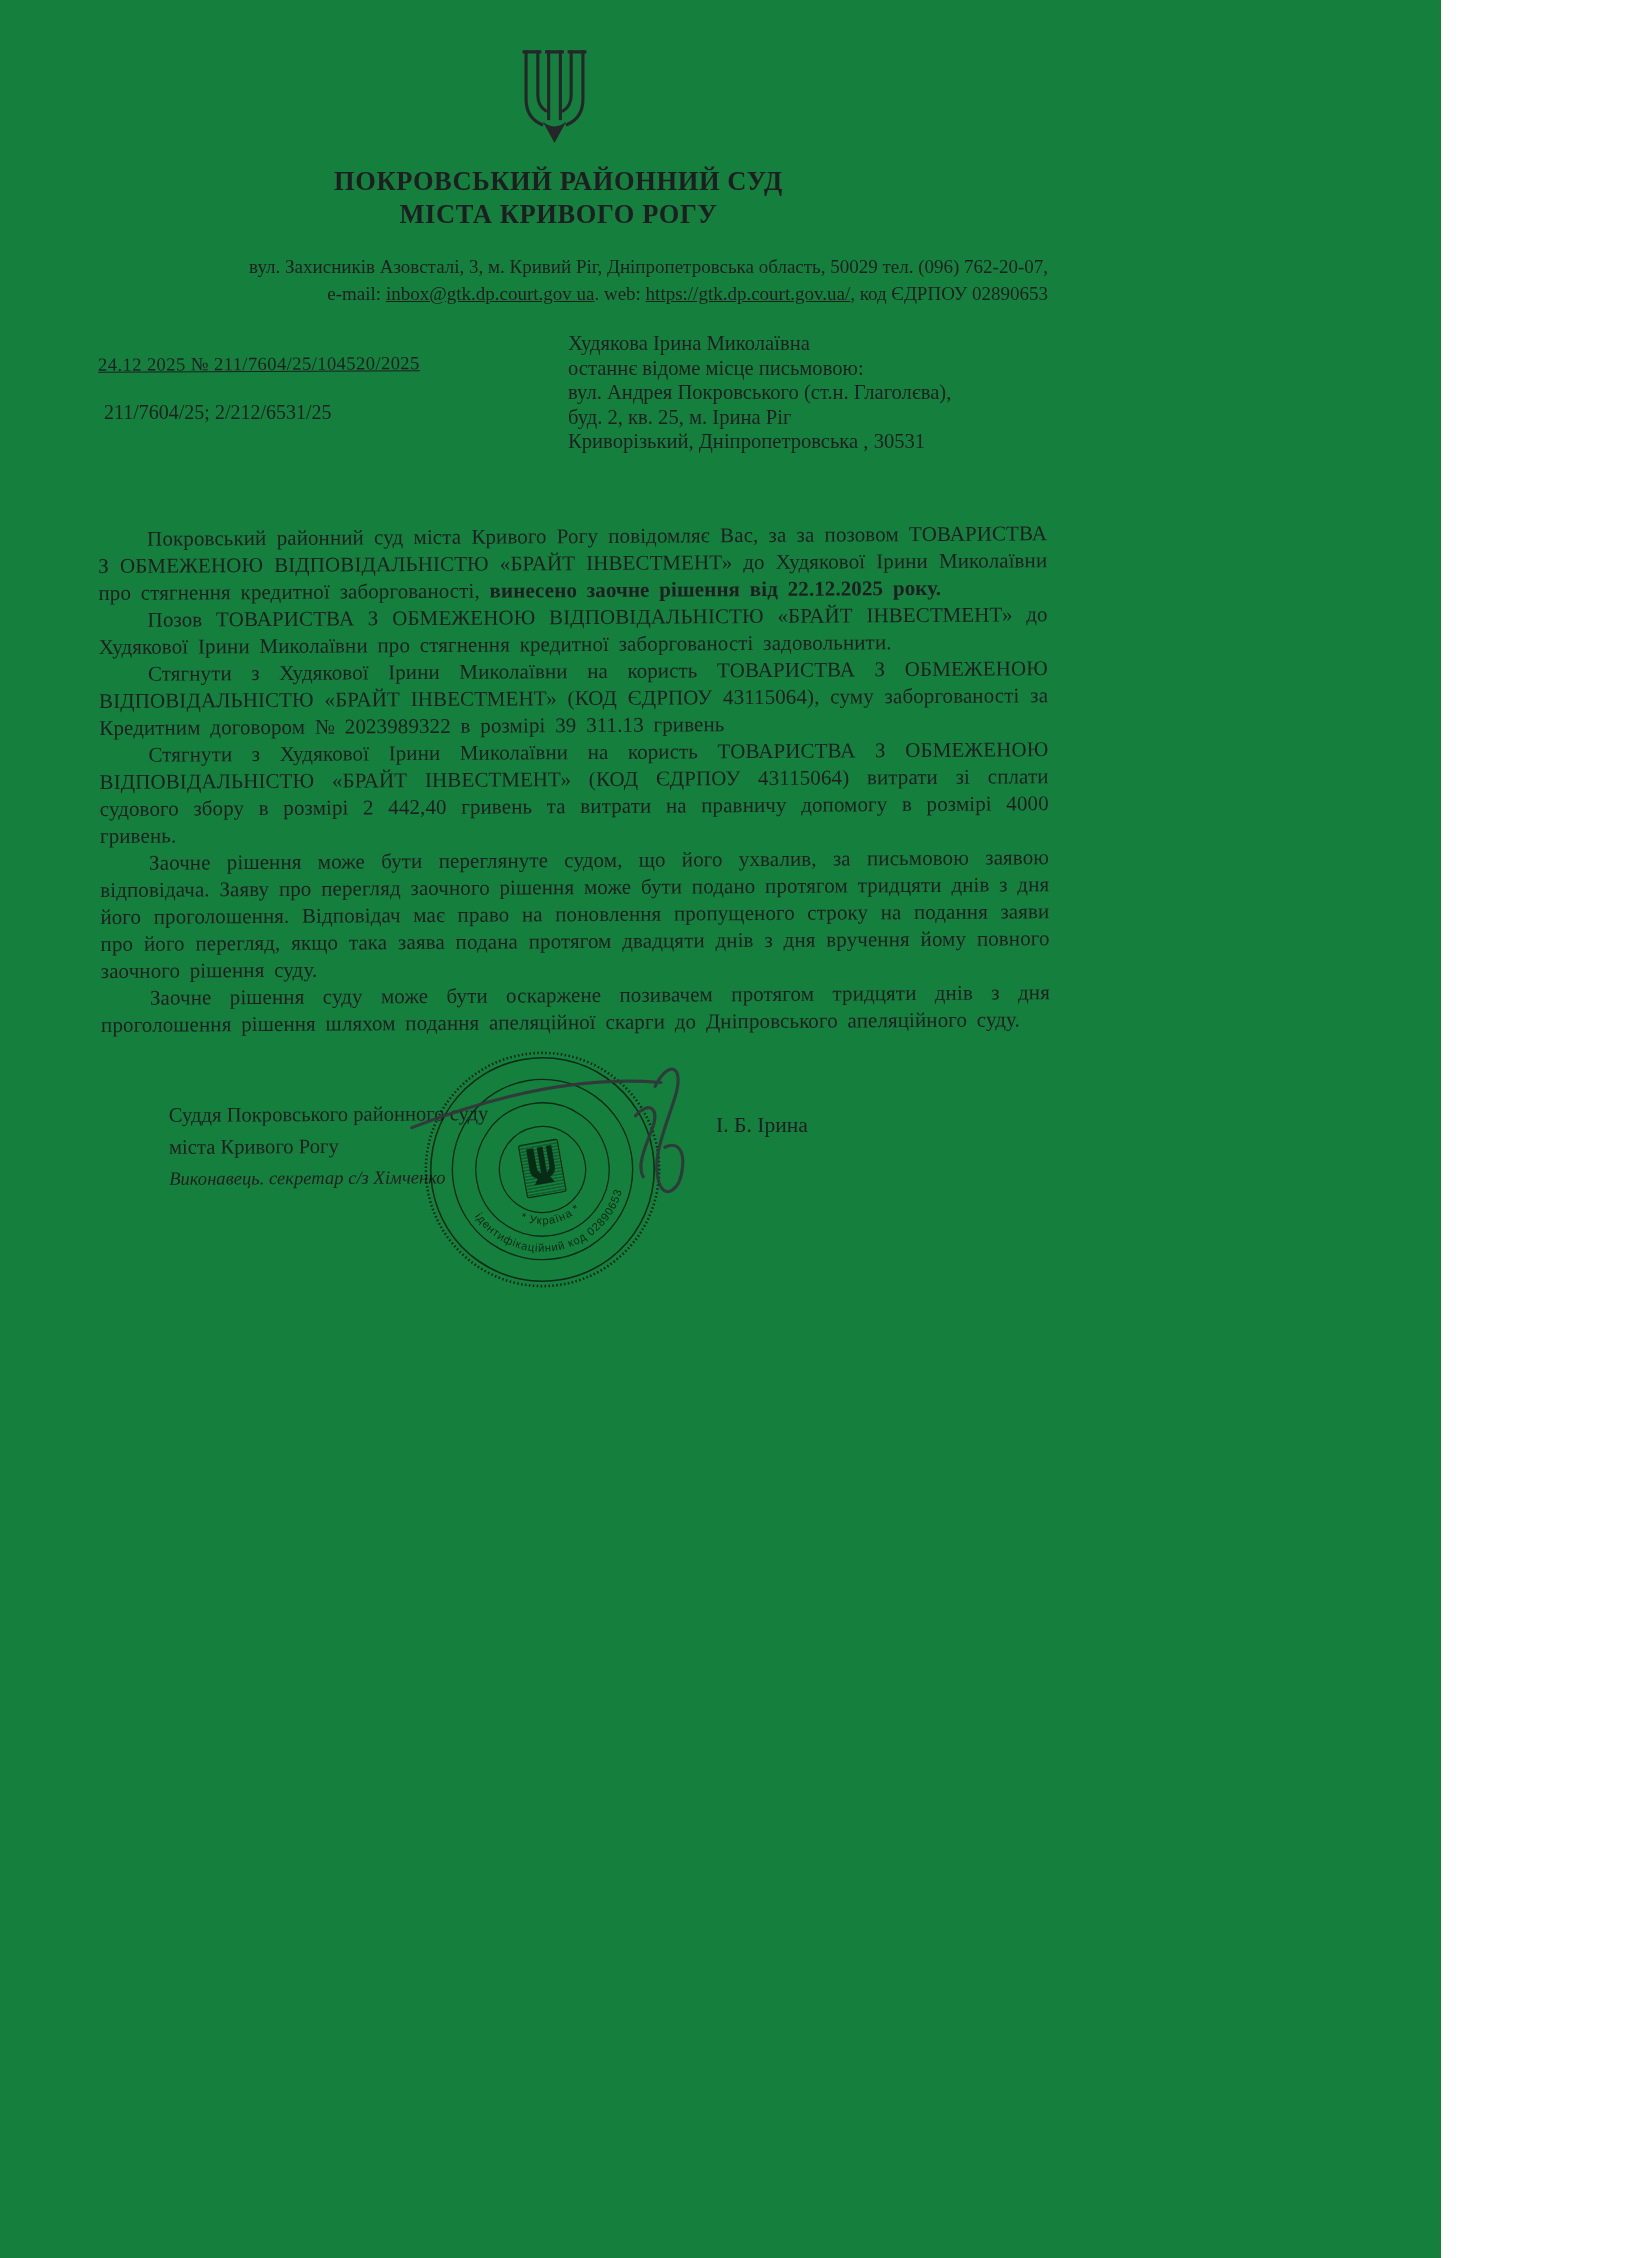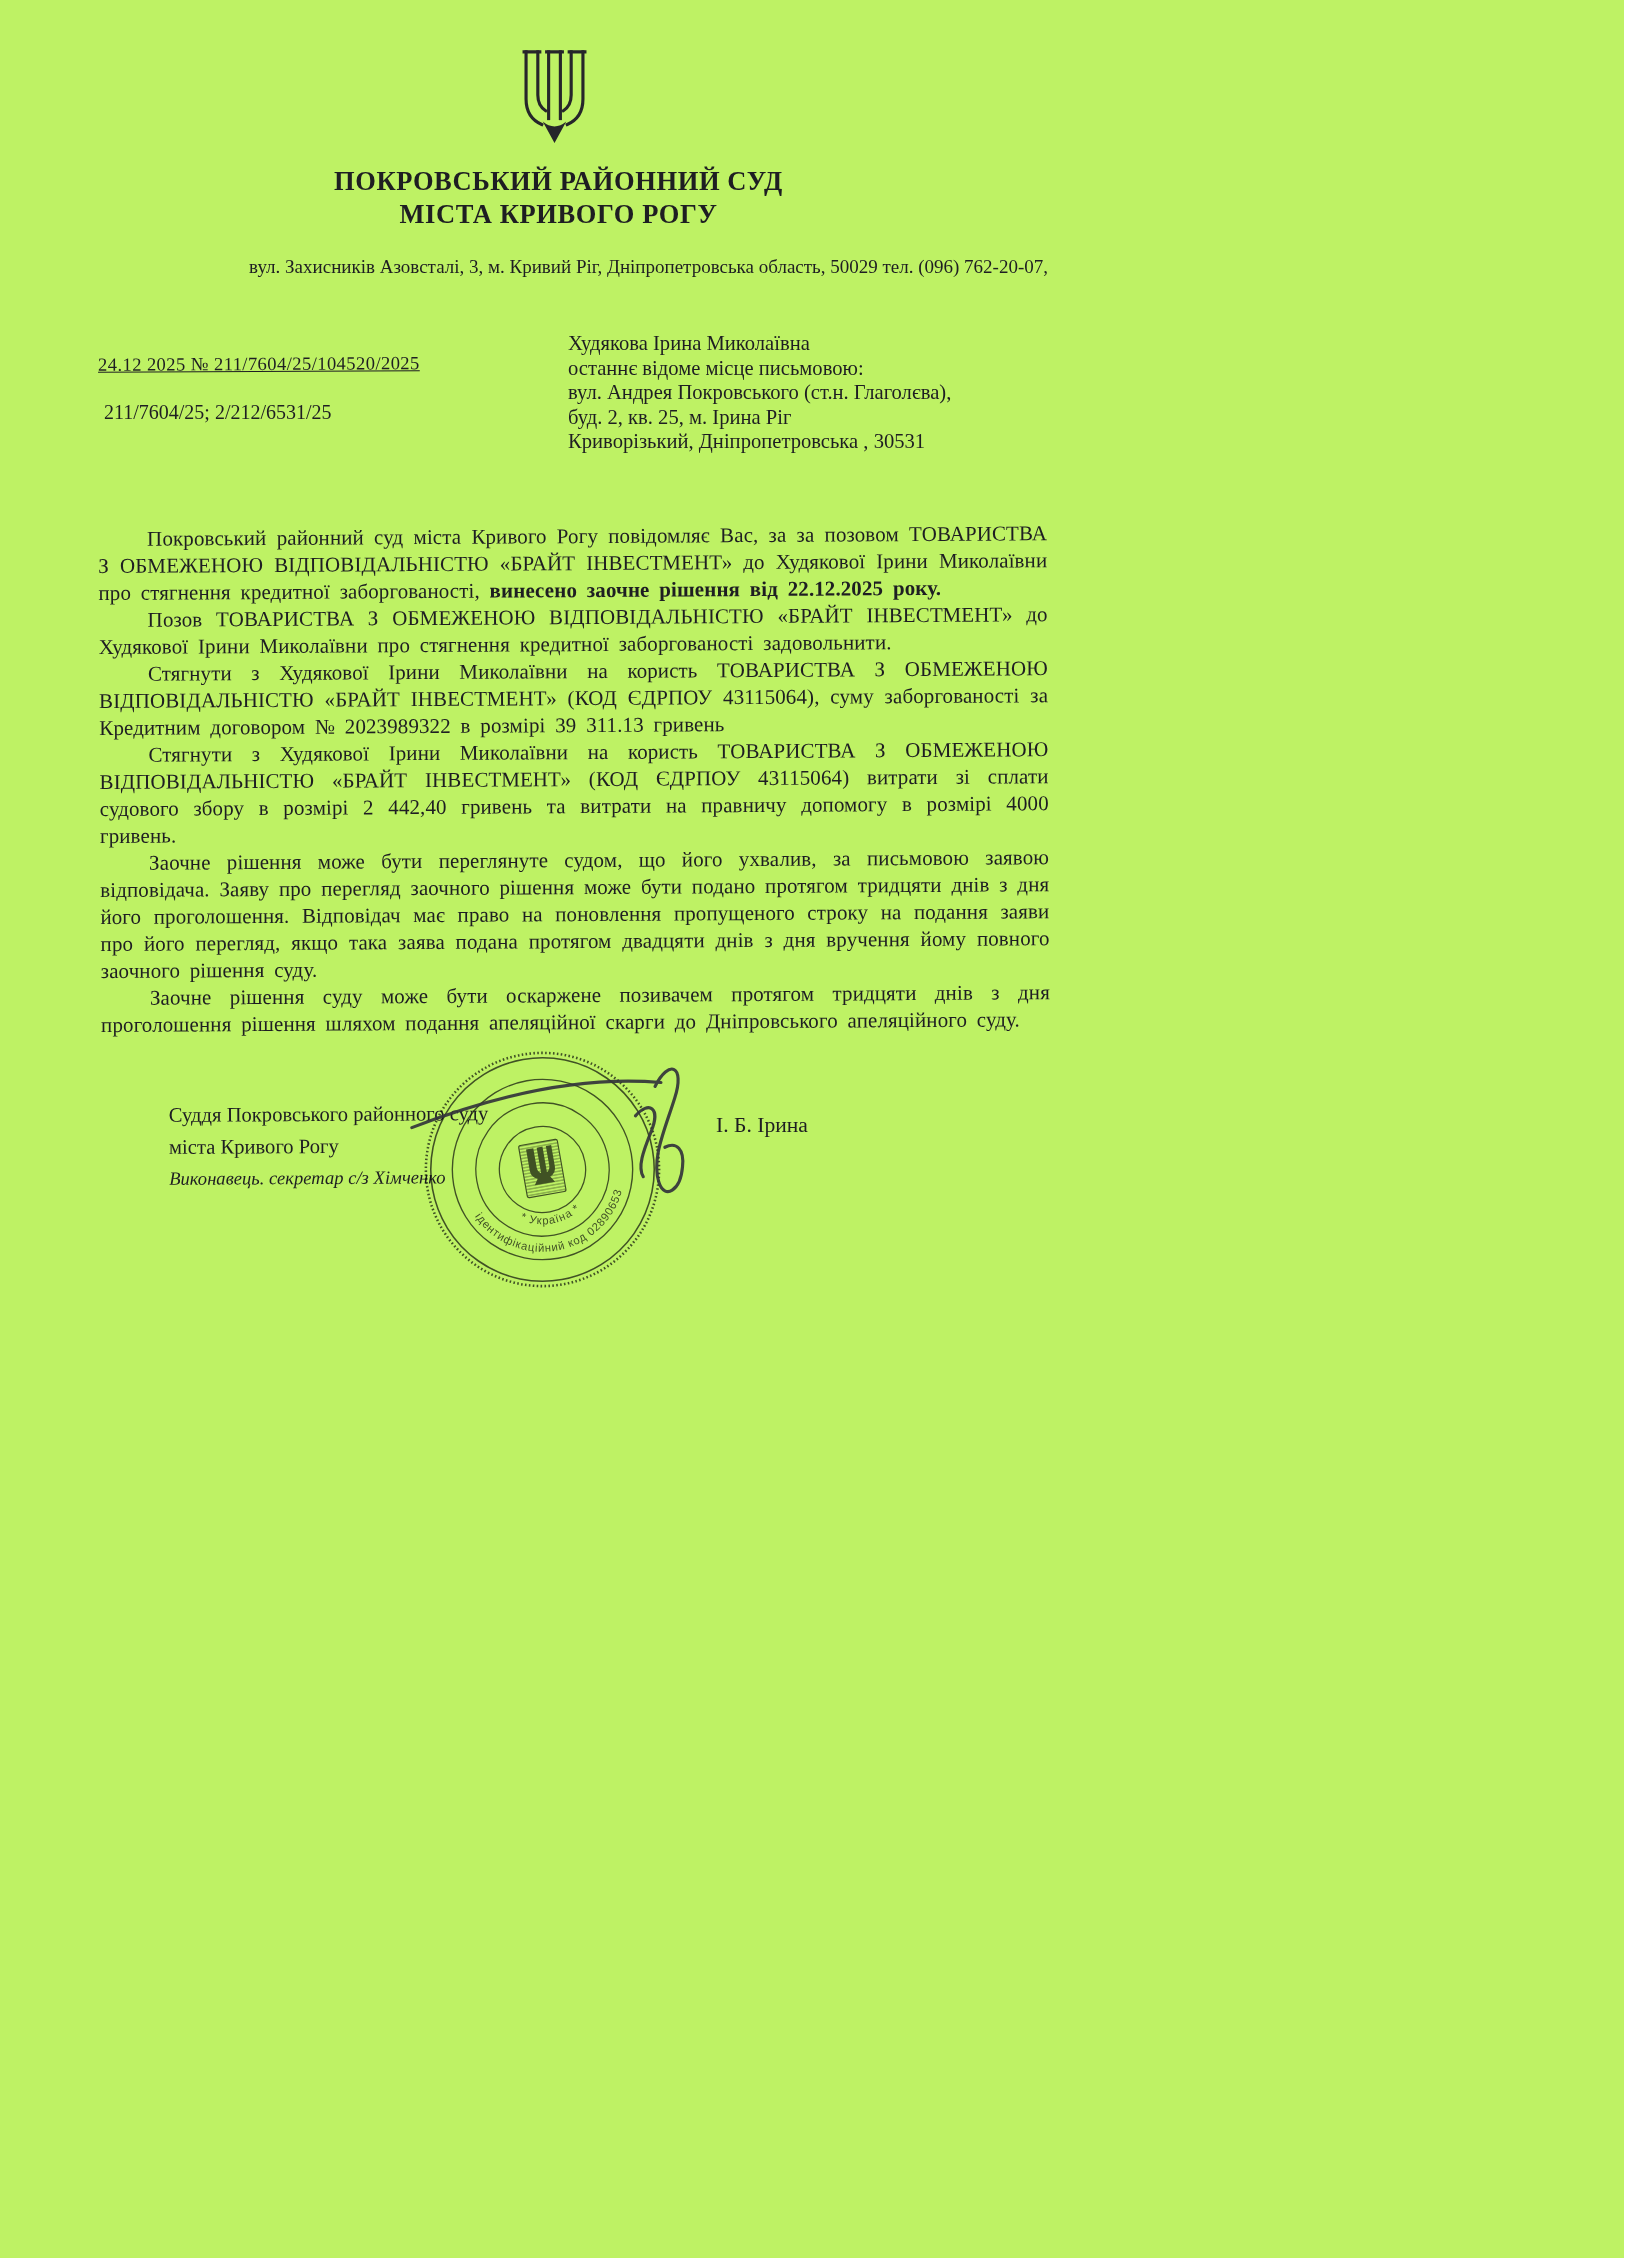--- a/index.html
+++ b/index.html
@@ -1,20 +1,20 @@
 <!DOCTYPE html>
 <html><head>
 <meta charset="utf-8">
 <style>
   * { margin:0; padding:0; box-sizing:border-box; }
   html, body { background:#ffffff; }
   .page {
     position:relative;
-    width:1624px; height:2258px;
-    background:#bef264;
+    width:1441px; height:2258px;
+    background:#15803d;
     color:#1e1e22;
     font-family:"Liberation Serif","DejaVu Serif",serif;
     overflow:hidden;
   }
   .emblem { position:absolute; left:519px; top:45px; width:71px; height:102px; }
   .court-title {
     position:absolute; left:98px; top:165px; width:921px;
     text-align:center; font-weight:bold; font-size:26.5px; line-height:33px; letter-spacing:0.6px;
   }
   .address {
@@ -67,20 +67,23 @@
     <path d="M36 100 L24 78 q6 5 12 5 q6 0 12 -5 Z" fill="#26262a"></path>
   </svg>
 
   <div class="court-title">
     <div>ПОКРОВСЬКИЙ РАЙОННИЙ СУД</div>
     <div>МІСТА КРИВОГО РОГУ</div>
   </div>
 
   <div class="address">
     <div>вул. Захисників Азовсталі, 3, м. Кривий Ріг,  Дніпропетровська область, 50029 тел. (096) 762-20-07,</div>
+    <div>
+      <span>e-mail: </span><span class="u">inbox@gtk.dp.court.gov ua</span><span>.  web: </span><span class="u">https://gtk.dp.court.gov.ua/</span><span>, код ЄДРПОУ 02890653</span>
+    </div>
   </div>
 
   <div class="ref1">24.12 2025 №  211/7604/25/104520/2025</div>
   <div class="ref2">211/7604/25; 2/212/6531/25</div>
 
   <div class="recipient">
     <div>Худякова Ірина Миколаївна</div>
     <div>останнє відоме місце письмовою:</div>
     <div>вул. Андрея Покровського (ст.н. Глаголєва),</div>
     <div>буд. 2, кв. 25, м. Ірина Ріг</div>

